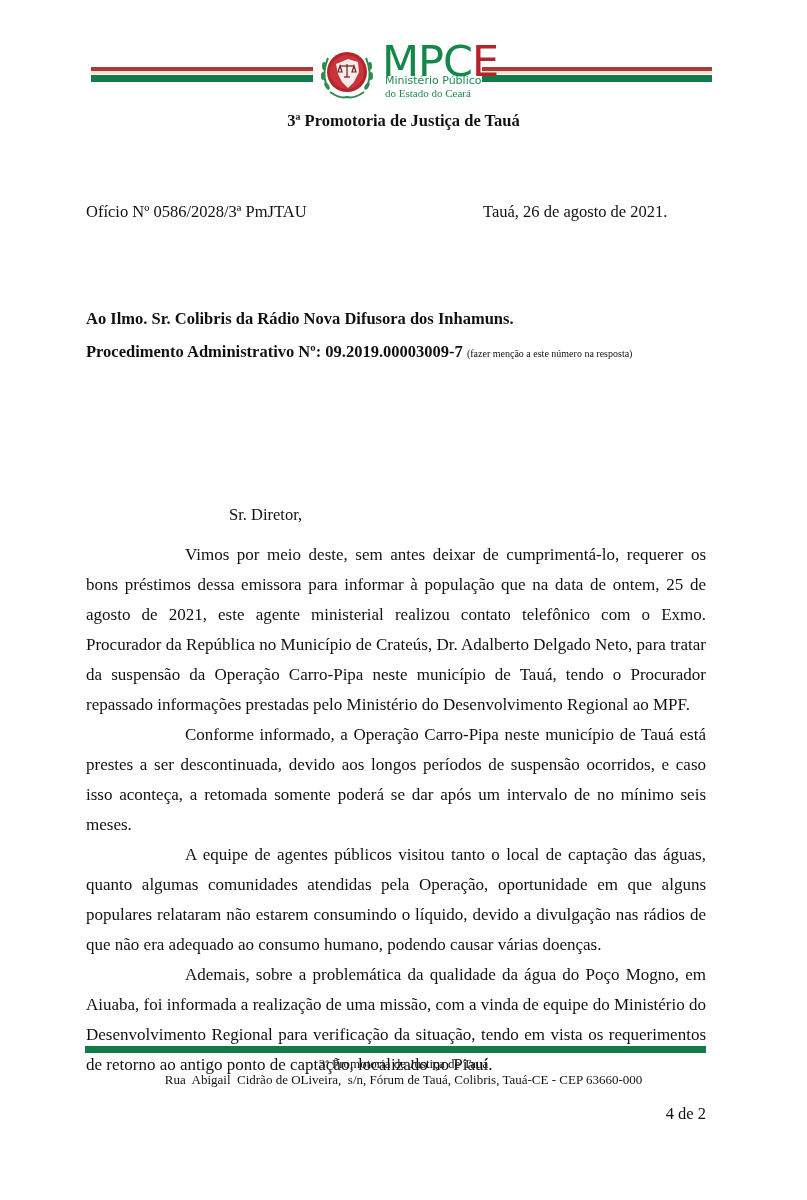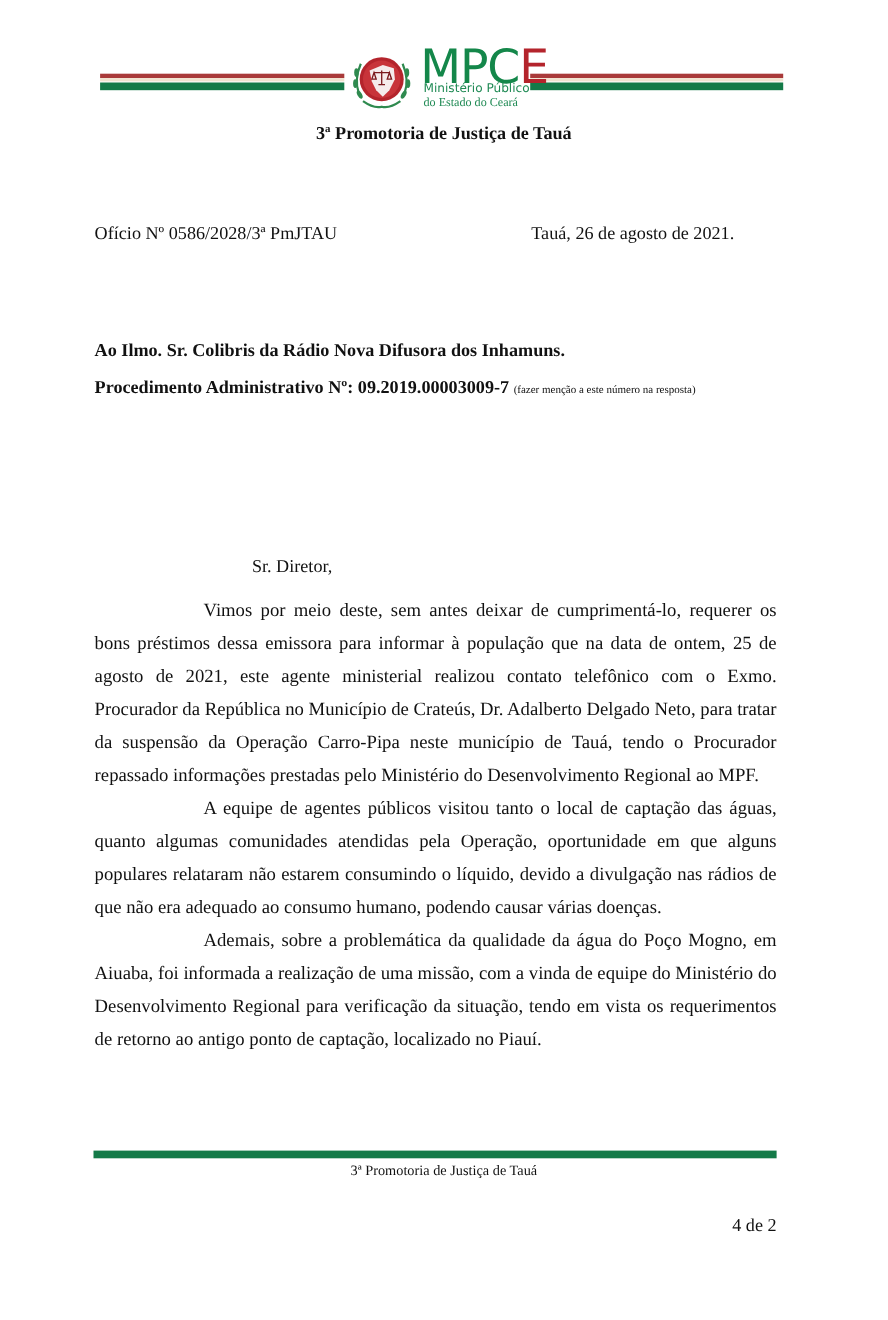--- a/index.html
+++ b/index.html
@@ -99,21 +99,23 @@
 <div class="abs addressee">Ao Ilmo. Sr. Colibris da Rádio Nova Difusora dos Inhamuns.</div>
 <div class="abs procedure">
   <span>Procedimento Administrativo Nº: 09.2019.00003009-7</span>
   <span class="note">(fazer menção a este número na resposta)</span>
 </div>
 
 <div class="abs salutation">Sr. Diretor,</div>
 
 <div class="body-text">
   <p class="first">Vimos por meio deste, sem antes deixar de cumprimentá-lo, requerer os bons préstimos dessa emissora para informar à população que na data de ontem, 25 de agosto de 2021, este agente ministerial realizou contato telefônico com o Exmo. Procurador da República no Município de Crateús, Dr. Adalberto Delgado Neto, para tratar da suspensão da Operação Carro-Pipa neste município de Tauá, tendo o Procurador repassado informações prestadas pelo Ministério do Desenvolvimento Regional ao MPF.</p>
+  <p>Conforme informado, a Operação Carro-Pipa neste município de Tauá está prestes a ser descontinuada, devido aos longos períodos de suspensão ocorridos, e caso isso aconteça, a retomada somente poderá se dar após um intervalo de no mínimo seis meses.</p>
   <p>A equipe de agentes públicos visitou tanto o local de captação das águas, quanto algumas comunidades atendidas pela Operação, oportunidade em que alguns populares relataram não estarem consumindo o líquido, devido a divulgação nas rádios de que não era adequado ao consumo humano, podendo causar várias doenças.</p>
   <p>Ademais, sobre a problemática da qualidade da água do Poço Mogno, em Aiuaba, foi informada a realização de uma missão, com a vinda de equipe do Ministério do Desenvolvimento Regional para verificação da situação, tendo em vista os requerimentos de retorno ao antigo ponto de captação, localizado no Piauí.</p>
 </div>
 
 <div class="footer-bar"></div>
 <div class="footer-lines">
   <div>3ª Promotoria de Justiça de Tauá</div>
+  <div style="white-space:pre;">Rua  Abigail  Cidrão de OLiveira,  s/n, Fórum de Tauá, Colibris, Tauá-CE - CEP 63660-000</div>
 </div>
 <div class="page-num">4 de 2</div>
 
 </body></html>

